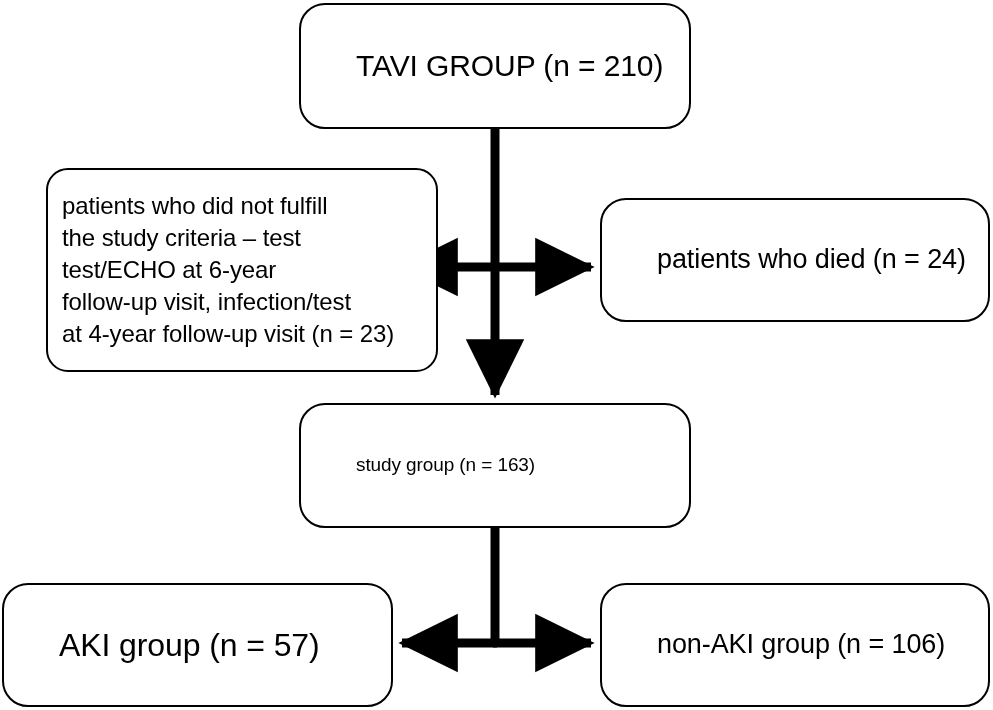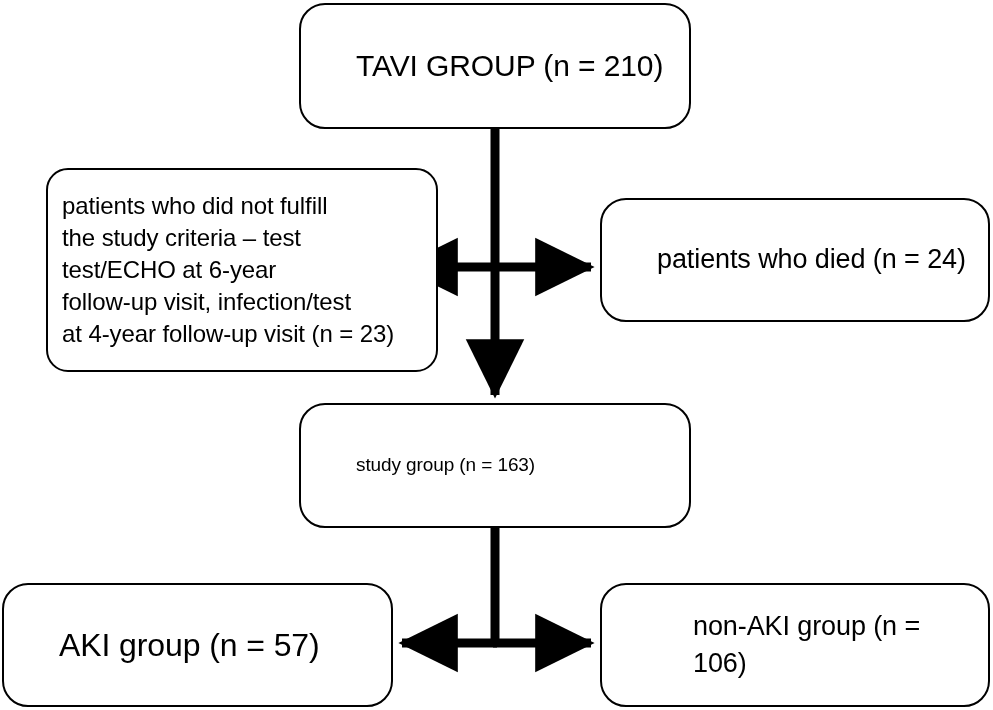--- a/index.html
+++ b/index.html
@@ -43,21 +43,21 @@
     text-align: left;
     padding: 0 14px;
   }
 
   
   #node-tavi       { left: 299px; top: 3px;   width: 392px; height: 126px; }
   #node-excluded   { left: 2px;   top: 168px; width: 392px; height: 204px; border-radius: 22px; margin-left: 44px; }
   #node-died       { left: 600px; top: 198px; width: 390px; height: 124px; }
   #node-study      { left: 299px; top: 403px; width: 392px; height: 125px; }
   #node-aki        { left: 2px;   top: 583px; width: 391px; height: 124px; }
-  #node-nonaki     { left: 600px; top: 583px; width: 390px; height: 124px; padding-left: 36px; }
+  #node-nonaki     { left: 600px; top: 583px; width: 390px; height: 124px; }
 
   #node-tavi .node-label     { font-size: 30px; }
   #node-excluded .node-label { font-size: 24px; line-height: 1.33; }
   #node-died .node-label     { font-size: 27px; }
   #node-study .node-label    { font-size: 19px; }
   #node-aki .node-label      { font-size: 32px; }
   #node-nonaki .node-label   { font-size: 27px; }
 
   
   .connector-layer {

